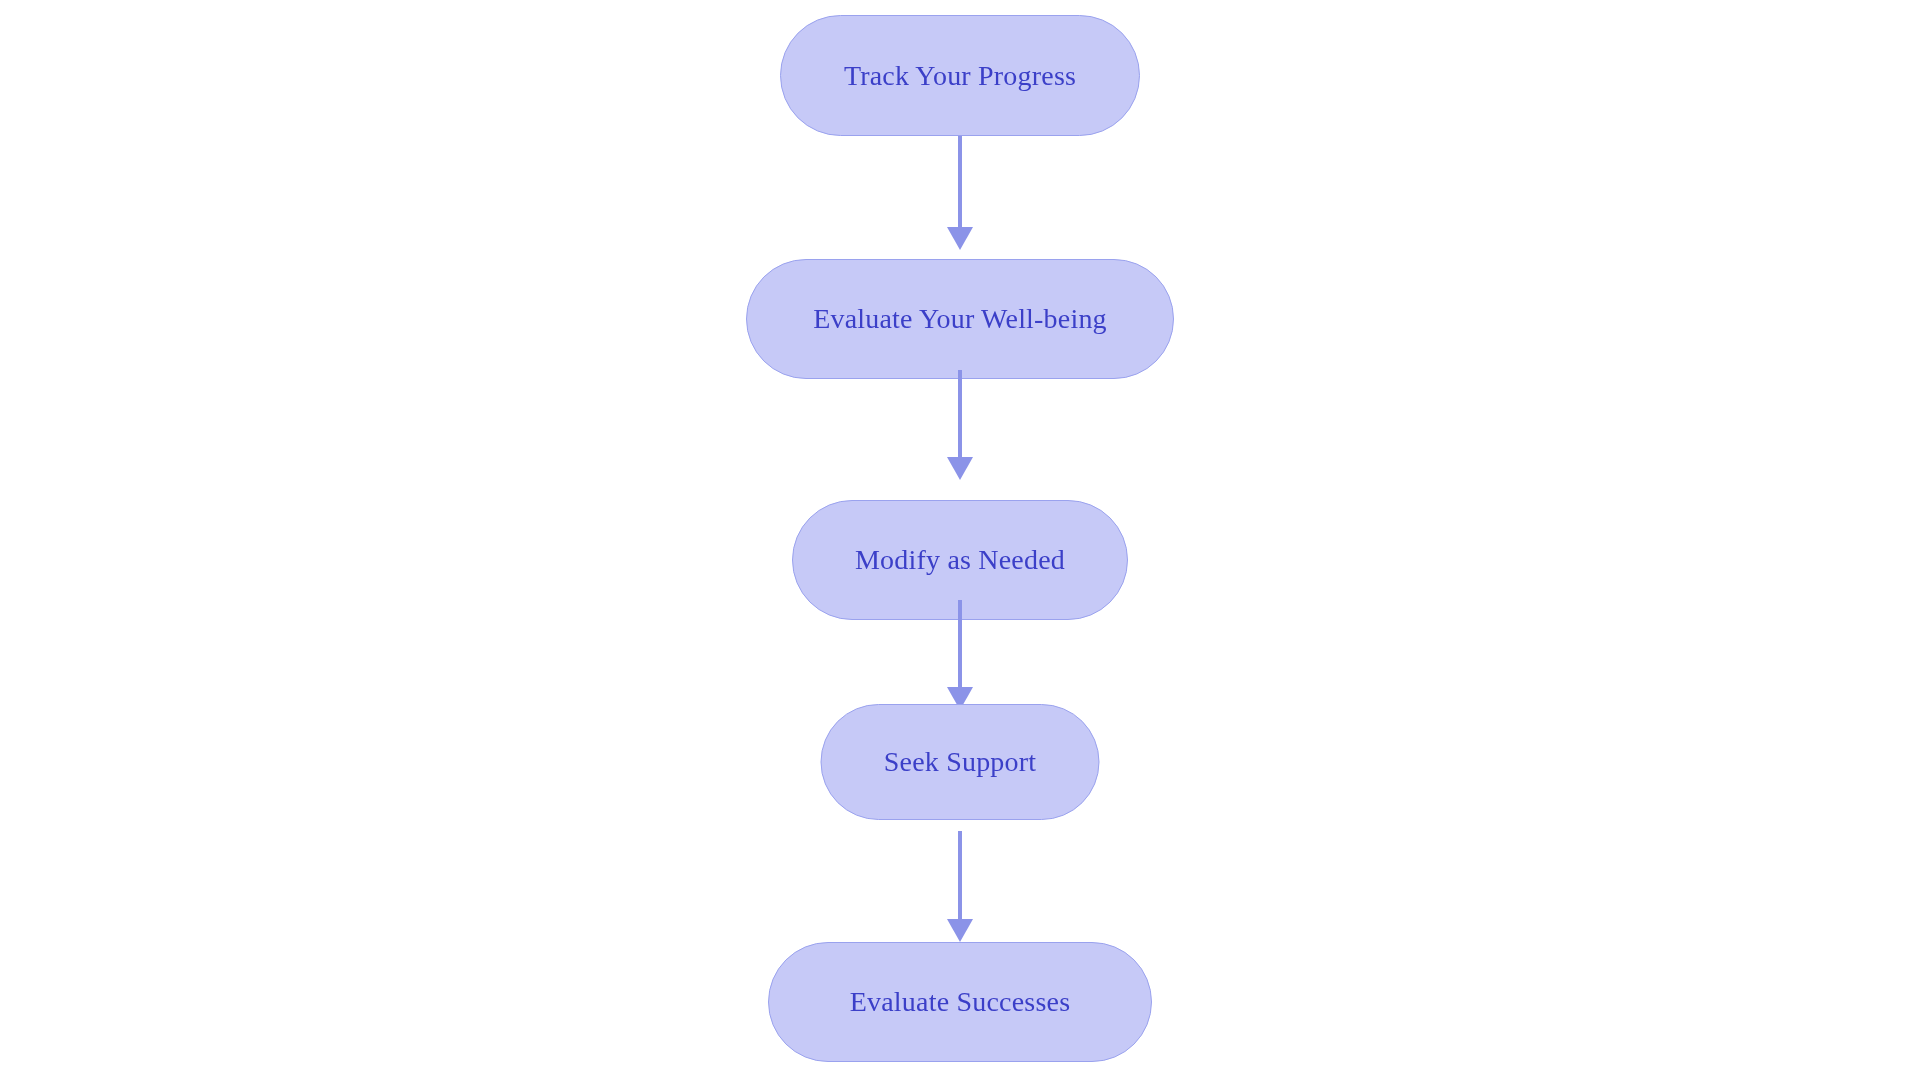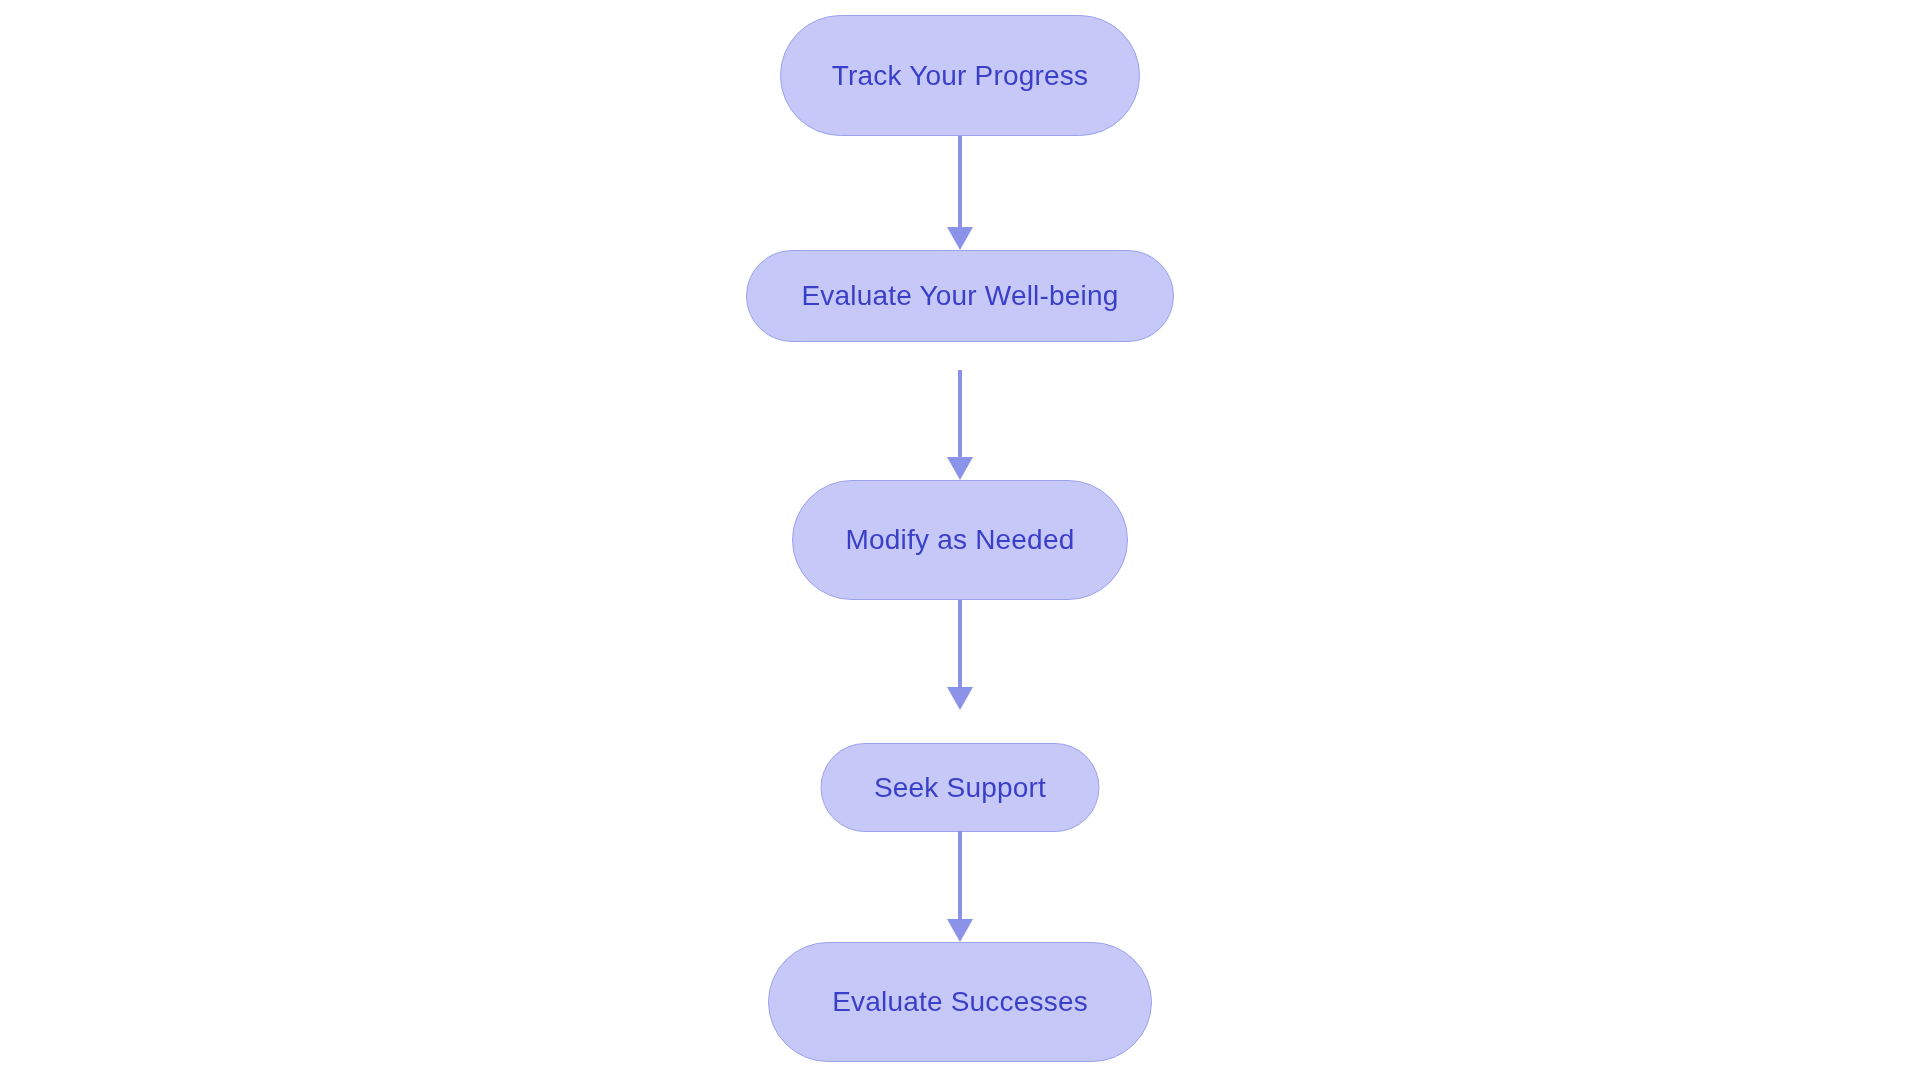--- a/index.html
+++ b/index.html
@@ -33,25 +33,26 @@
     align-items: center;
     justify-content: center;
     box-sizing: border-box;
   }
   .node .label {
     color: var(--node-text);
     font-size: 28px;
     letter-spacing: 0.2px;
     white-space: nowrap;
     text-align: center;
+    font-family: Liberation Serif, serif;
   }
   .n0 { top: 15px;  width: 360px; height: 121px; }
-  .n1 { top: 250px; width: 428px; height: 92px; }
-  .n2 { top: 480px; width: 336px; height: 120px; }
-  .n3 { top: 743px; width: 279px; height: 89px; }
+  .n1 { top: 259px; width: 428px; height: 120px; }
+  .n2 { top: 500px; width: 336px; height: 120px; }
+  .n3 { top: 704px; width: 279px; height: 116px; }
   .n4 { top: 942px; width: 384px; height: 120px; }
 
   .edge {
     position: absolute;
     left: 50%;
     width: 0;
   }
   .e0 { top: 136px; height: 114px; }
   .e1 { top: 370px; height: 110px; }
   .e2 { top: 600px; height: 110px; }

